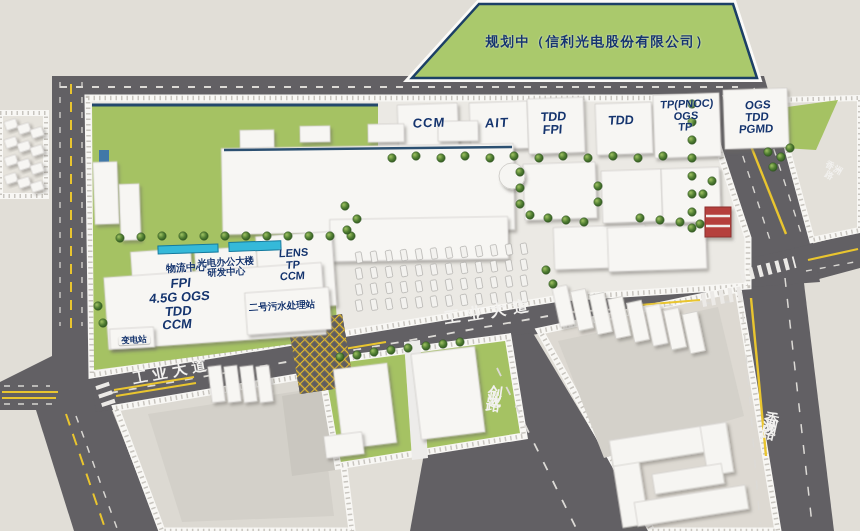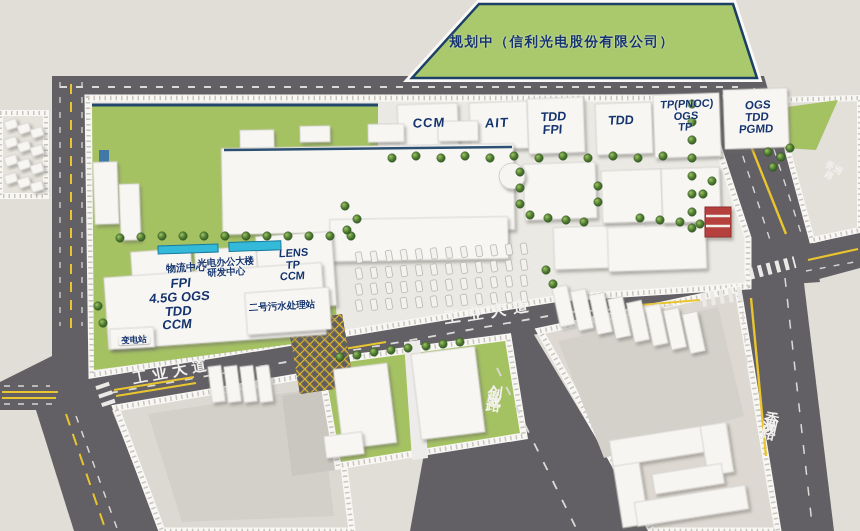--- a/index.html
+++ b/index.html
@@ -328,21 +328,21 @@
         <rect x="446" y="295.2" width="6" height="11" fill="#f3f2ef" stroke="#a8a6a2" stroke-width="0.6" rx="1.2" transform="rotate(-10 449 300.7)"></rect>
         <rect x="461" y="294.4" width="6" height="11" fill="#f3f2ef" stroke="#a8a6a2" stroke-width="0.6" rx="1.2" transform="rotate(-10 464 299.9)"></rect>
         <rect x="476" y="293.6" width="6" height="11" fill="#f3f2ef" stroke="#a8a6a2" stroke-width="0.6" rx="1.2" transform="rotate(-10 479 299.1)"></rect>
         <rect x="491" y="292.8" width="6" height="11" fill="#f3f2ef" stroke="#a8a6a2" stroke-width="0.6" rx="1.2" transform="rotate(-10 494 298.3)"></rect>
         <rect x="506" y="292" width="6" height="11" fill="#f3f2ef" stroke="#a8a6a2" stroke-width="0.6" rx="1.2" transform="rotate(-10 509 297.5)"></rect>
         <rect x="521" y="291.2" width="6" height="11" fill="#f3f2ef" stroke="#a8a6a2" stroke-width="0.6" rx="1.2" transform="rotate(-10 524 296.7)"></rect>
       </g>
 </svg>
 
 <div>
-  <div class="lbl" style="left:562px;top:42px;font-size:13.5px;letter-spacing:1.5px;transform:translate(-50%,-50%);text-align:right;">规划中（信利光电股份有限公司）</div>
+  <div class="lbl" style="left:598px;top:42px;font-size:13.5px;letter-spacing:1.5px;transform:translate(-50%,-50%);text-align:right;">规划中（信利光电股份有限公司）</div>
 
   <div class="lbl" style="left:429px;top:123px;font-size:13px;letter-spacing:1px;transform:translate(-50%,-50%) rotate(-2deg) skewX(-6deg);">CCM</div>
   <div class="lbl" style="left:497px;top:123px;font-size:13px;letter-spacing:1px;transform:translate(-50%,-50%) rotate(-2deg) skewX(-6deg);">AIT</div>
   <div class="lbl" style="left:553px;top:124px;font-size:12.5px;transform:translate(-50%,-50%) rotate(-2deg) skewX(-6deg);">TDD
 FPI</div>
   <div class="lbl" style="left:621px;top:121px;font-size:12.5px;transform:translate(-50%,-50%) rotate(-2deg) skewX(-6deg);">TDD</div>
   <div class="lbl" style="left:686px;top:116px;font-size:11px;transform:translate(-50%,-50%) rotate(-2deg) skewX(-6deg);">TP(PNOC)
 OGS
 TP</div>
   <div class="lbl" style="left:757px;top:117px;font-size:11.5px;transform:translate(-50%,-50%) rotate(-2deg) skewX(-6deg);">OGS

